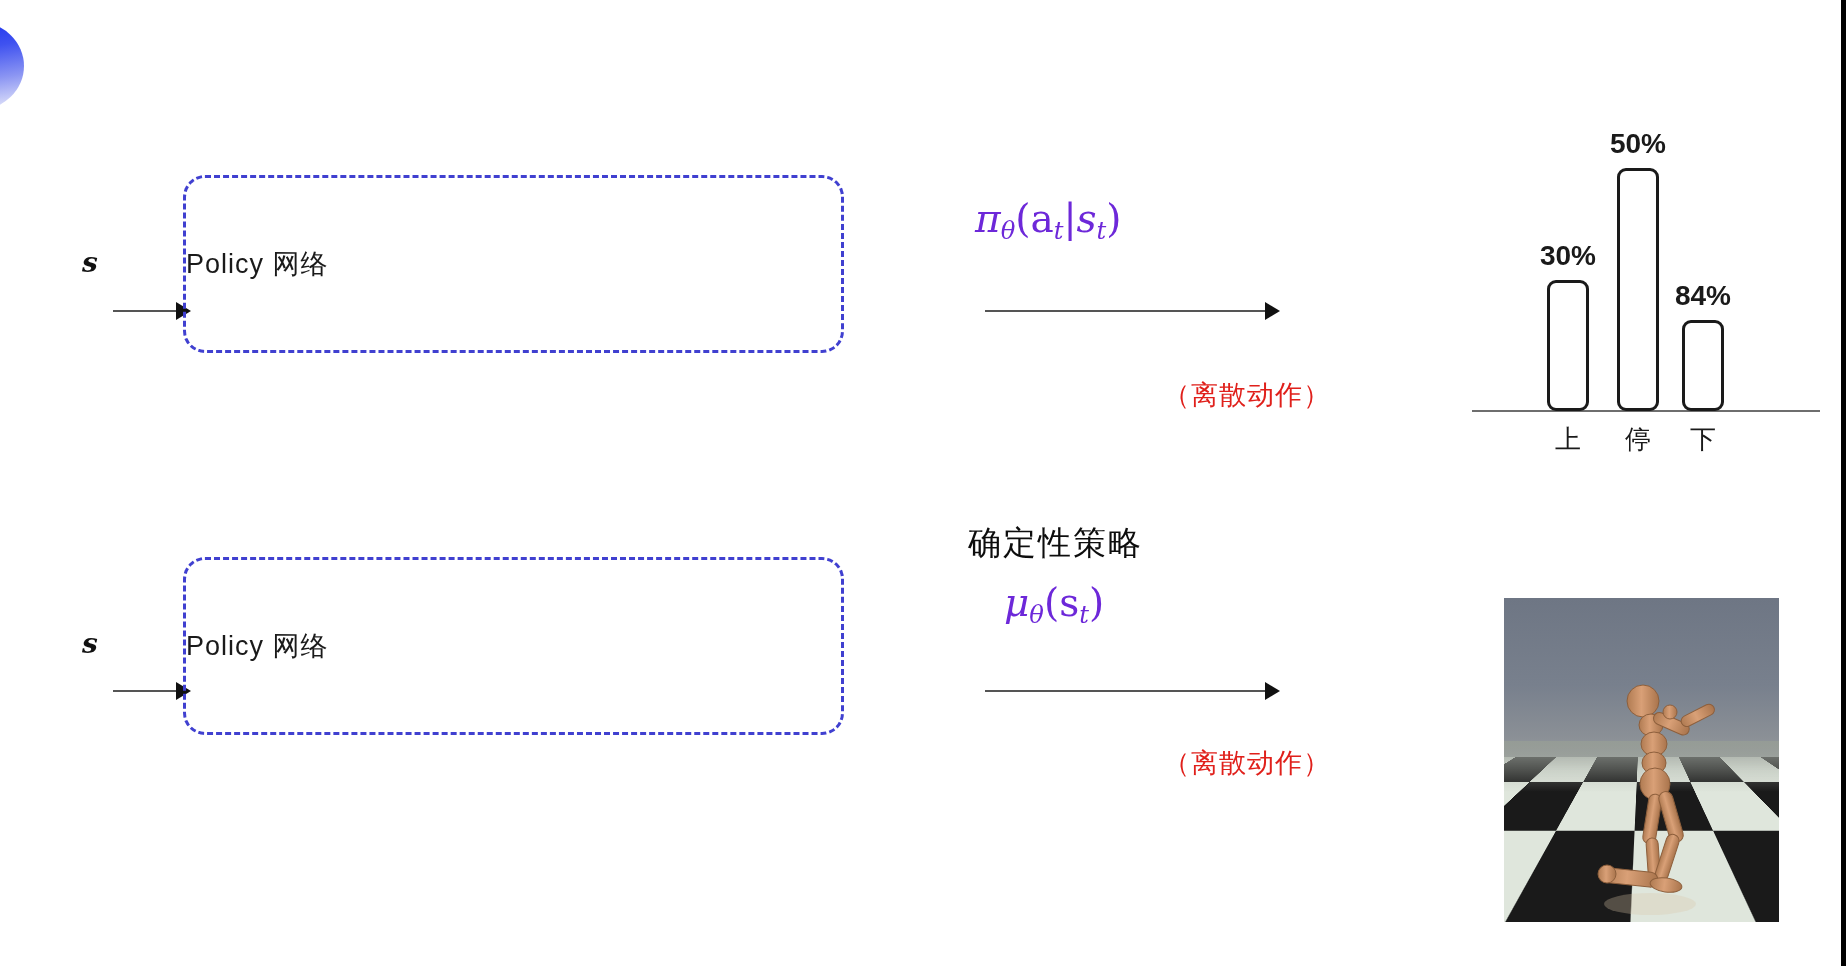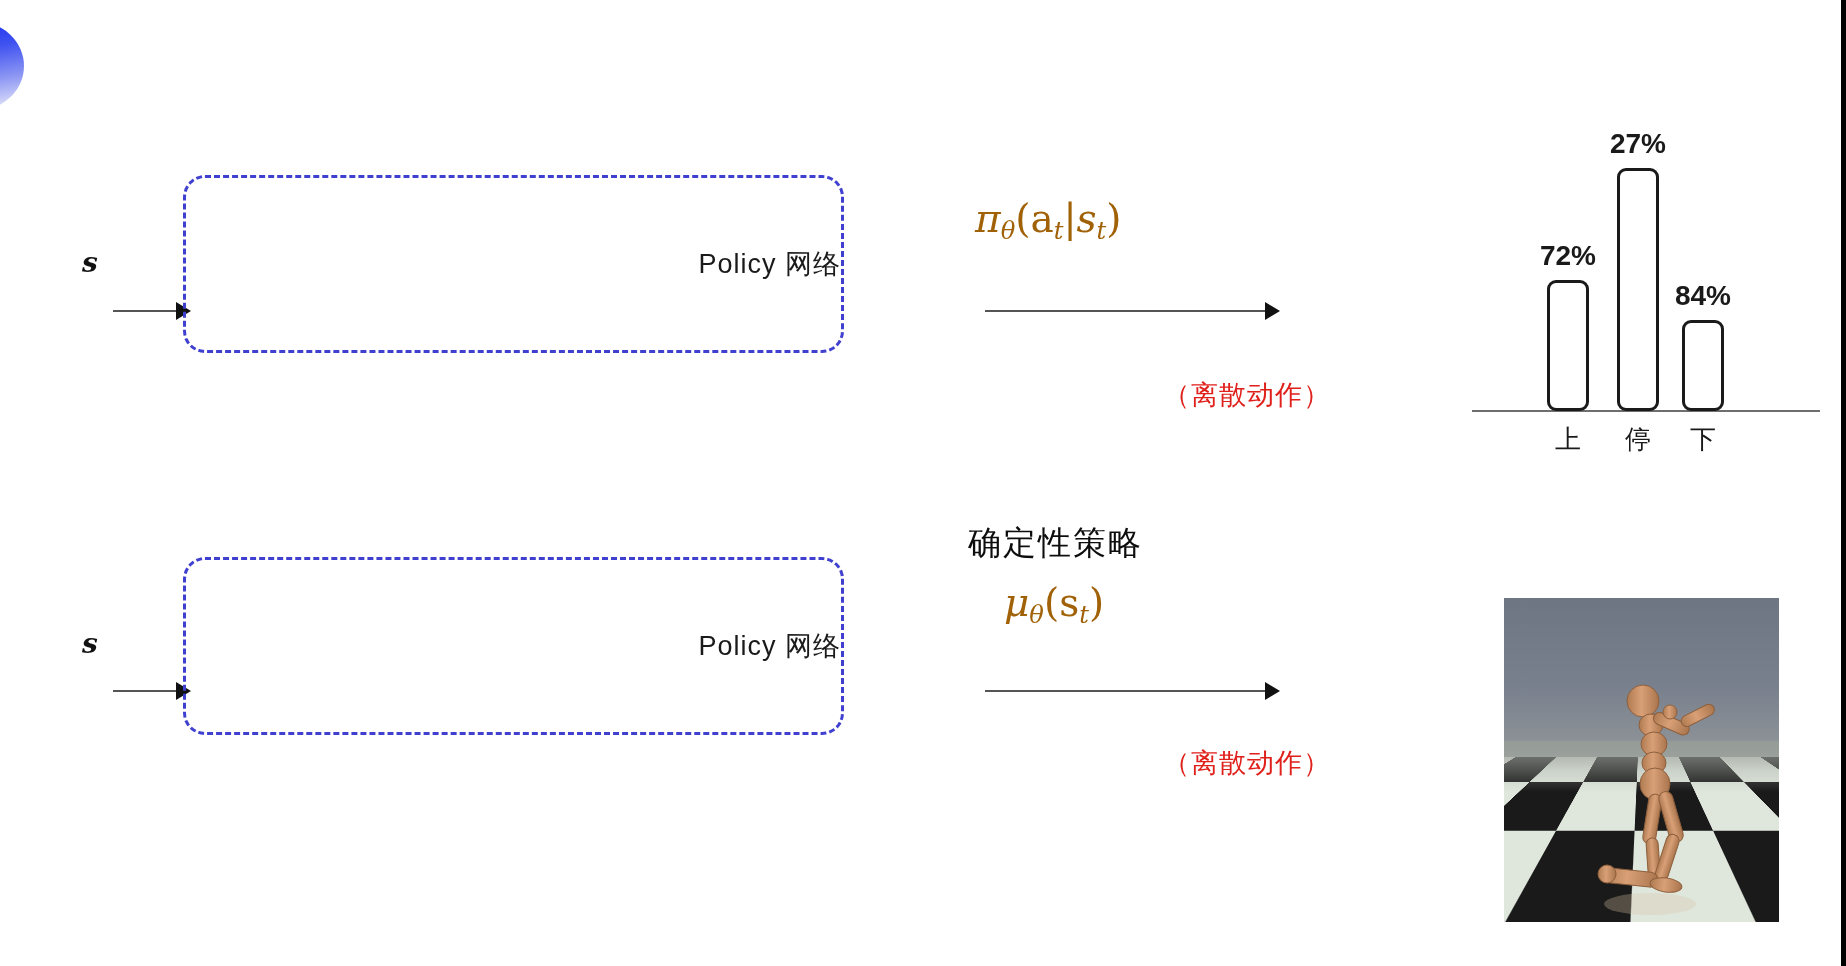--- a/index.html
+++ b/index.html
@@ -76,21 +76,21 @@
   }
 
   
   .policy-box {
     position: absolute;
     border: 3px dashed #4040d0;
     border-radius: 22px;
     background: transparent;
     display: flex;
     align-items: center;
-    justify-content: flex-end;
+    justify-content: flex-start;
   }
   .policy-box-label {
     font-size: 27px;
     color: #1a1a1a;
     letter-spacing: 1px;
     white-space: nowrap;
   }
 
   
   .policy-kind {
@@ -98,21 +98,21 @@
     font-size: 33px;
     color: #0d0d0d;
     letter-spacing: 2px;
     white-space: nowrap;
   }
   .policy-formula {
     position: absolute;
     font-family: "DejaVu Serif", serif;
     font-style: italic;
     font-size: 39px;
-    color: #a16207;
+    color: #6d28d9;
     white-space: nowrap;
   }
   .policy-formula sub {
     font-size: 0.62em;
     font-style: italic;
     vertical-align: -0.28em;
   }
   .policy-formula .paren {
     font-style: normal;
     font-family: "DejaVu Serif", serif;
@@ -217,25 +217,25 @@
   <div class="arrow-line" style="left:985px; top:310px; width:289px;"></div>
   <div class="arrow-head" style="left:1265px; top:302px;"></div>
 
   <div class="policy-note" style="left:1163px; top:361px;margin-top:16px;">（离散动作）</div>
 
   <div class="chart" style="left:1460px; top:95px; width:370px; height:330px;">
 
     <div class="chart-baseline" style="left:12px; top:315px; width:348px;"></div>
 
     <div class="bar" style="left:87px; top:185px; width:42px; height:131px;"></div>
-    <div class="bar-value" style="left:57px; top:145px; width:102px;">72%</div>
+    <div class="bar-value" style="left:57px; top:145px; width:102px;">30%</div>
     <div class="bar-cat" style="left:57px; top:327px; width:102px;">上</div>
 
     <div class="bar" style="left:157px; top:73px; width:42px; height:243px;"></div>
-    <div class="bar-value" style="left:127px; top:33px; width:102px;">27%</div>
+    <div class="bar-value" style="left:127px; top:33px; width:102px;">50%</div>
     <div class="bar-cat" style="left:127px; top:327px; width:102px;">停</div>
 
     <div class="bar" style="left:222px; top:225px; width:42px; height:91px;"></div>
     <div class="bar-value" style="left:192px; top:185px; width:102px;">84%</div>
     <div class="bar-cat" style="left:192px; top:327px; width:102px;">下</div>
   </div>
 
   <div class="state-label" style="left:82px; top:627px;">s</div>
   <div class="arrow-line" style="left:113px; top:690px; width:68px;"></div>
   <div class="arrow-head" style="left:176px; top:682px;"></div>

